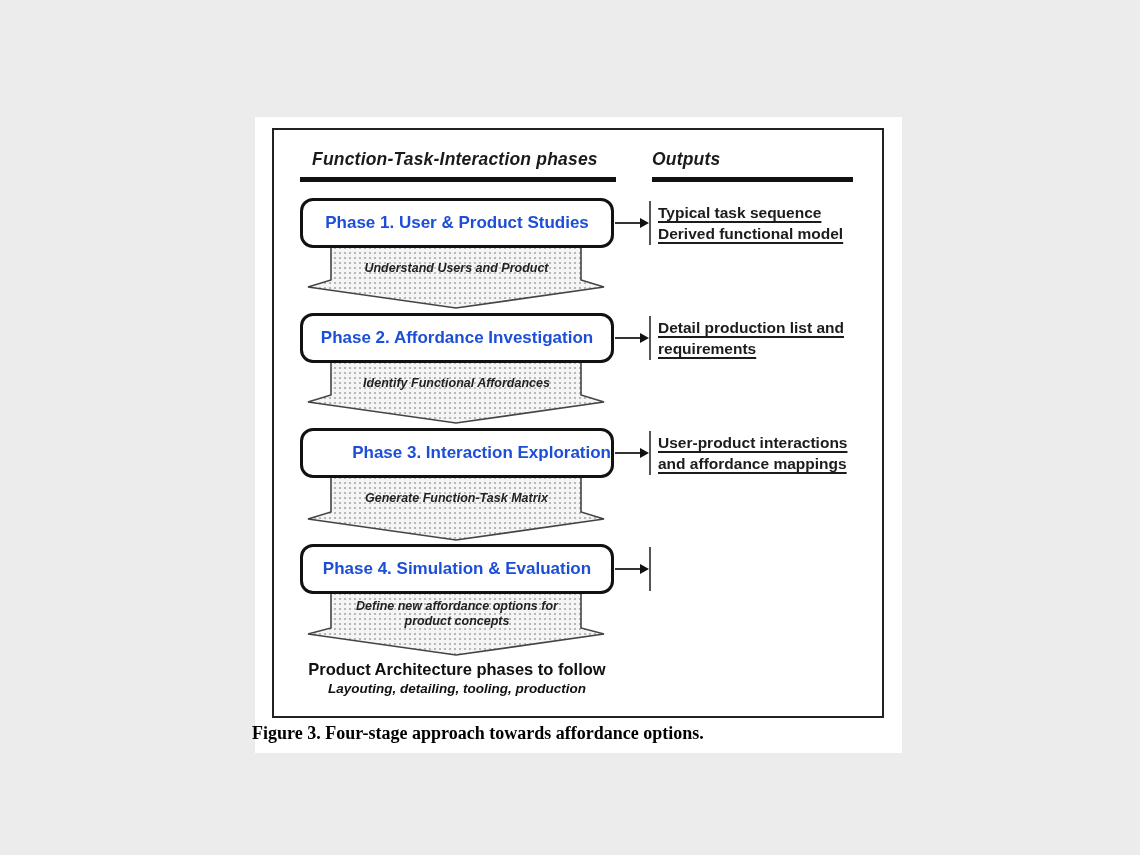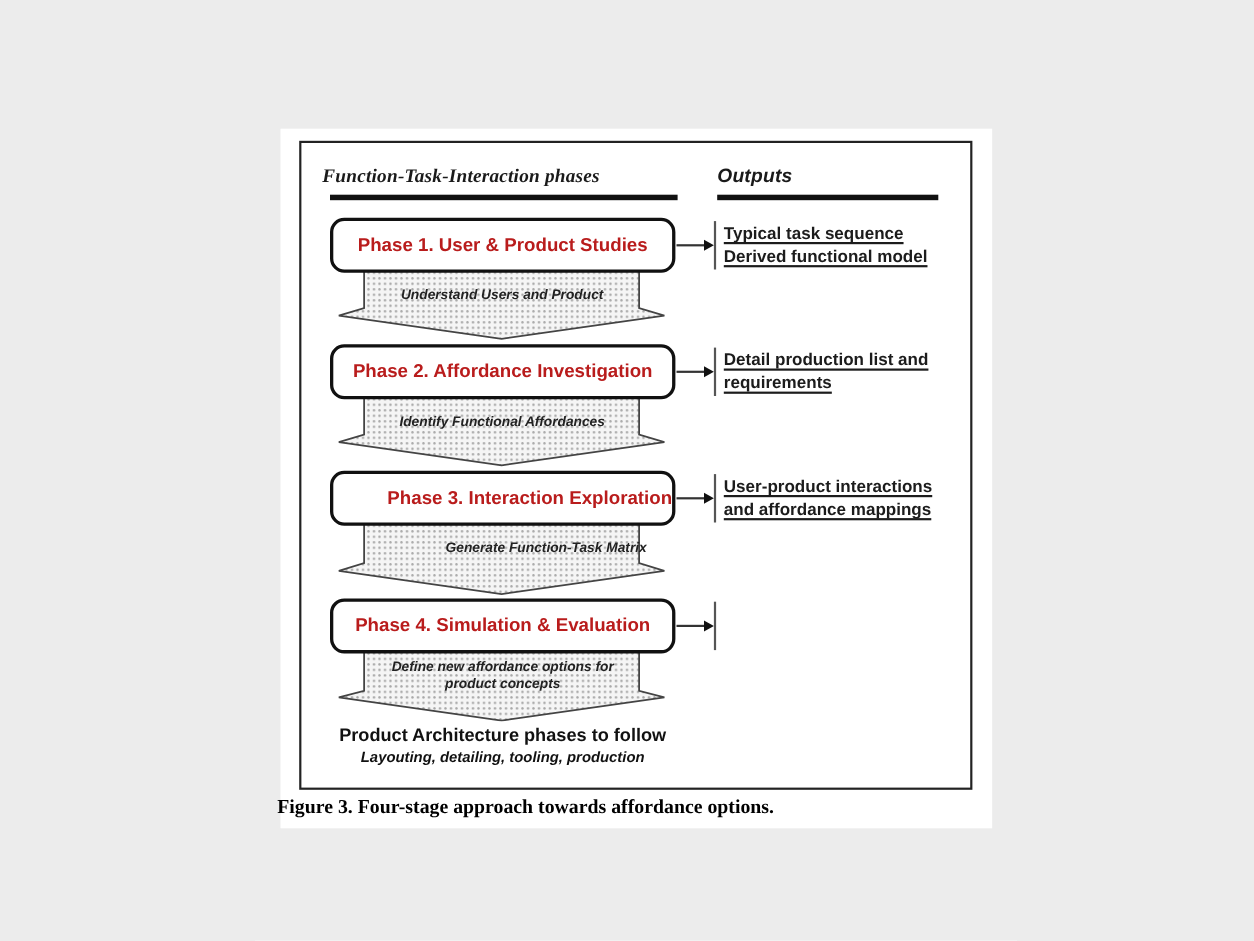--- a/index.html
+++ b/index.html
@@ -16,21 +16,21 @@
   .col-hdr {
     position:absolute; font-weight:bold; font-style:italic;
     font-size:17.5px; color:#1a1a1a; letter-spacing:0.2px; white-space:nowrap;
   }
   .hdr-rule { position:absolute; height:5px; background:#111; }
 
   .phase-box {
     position:absolute; left:300px; width:314px; height:50px;
     border:3px solid #111; border-radius:13px; background:#fff;
     display:flex; align-items:center; justify-content:center;
-    font-weight:bold; font-size:17px; color:#b91c1c;
+    font-weight:bold; font-size:17px; color:#1d4ed8;
     box-sizing:border-box; z-index:3; white-space:nowrap;
   }
   .flow-arrow { position:absolute; left:303px; width:306px; height:64px; z-index:1; }
   .flow-label {
     position:absolute; left:330px; width:253px; z-index:2;
     font-weight:bold; font-style:italic; font-size:12.5px; line-height:15px;
     color:#222; text-align:center;
   }
   .flow-label.two-line { left:349px; width:216px; }
 
@@ -59,21 +59,21 @@
     font-size:18px; color:#000; white-space:nowrap;
   }
 </style>
 </head>
 <body>
 
 <div class="page">
   <div class="panel"></div>
   <div class="fig-frame"></div>
 
-  <div class="col-hdr" style="left:293px; top:149px;font-family:Liberation Serif, serif;">Function-Task-Interaction phases</div>
+  <div class="col-hdr" style="left:312px; top:149px;">Function-Task-Interaction phases</div>
   <div class="hdr-rule" style="left:300px; top:177px; width:316px;"></div>
   <div class="col-hdr" style="left:652px; top:149px;">Outputs</div>
   <div class="hdr-rule" style="left:652px; top:177px; width:201px;"></div>
 
   <div class="phase-box" style="top:198px;">
     <span>Phase 1. User &amp; Product Studies</span>
   </div>
   <div class="conn-line" style="top:222px;"></div>
   <div class="conn-head" style="top:218px;"></div>
   <div class="conn-tick" style="top:201px;"></div>
@@ -125,21 +125,21 @@
   </div>
   <svg class="flow-arrow" style="top:476px; height:66px;" viewBox="0 0 306 66">
     <defs>
       <pattern id="dots3" width="5" height="5" patternUnits="userSpaceOnUse">
         <rect width="5" height="5" fill="#f5f5f5"></rect>
           <circle cx="2" cy="2" r="1.1" fill="#a8a8a8"></circle>
       </pattern>
     </defs>
     <polygon points="28,0 28,36 5,43 153,64 301,43 278,36 278,0" fill="url(#dots3)" stroke="#444" stroke-width="1.6"></polygon>
   </svg>
-  <div class="flow-label" style="top:491px;padding-left:40px;">Generate Function-Task Matrix</div>
+  <div class="flow-label" style="top:491px;">Generate Function-Task Matrix</div>
 
   <div class="phase-box" style="top:544px;">
     <span>Phase 4. Simulation &amp; Evaluation</span>
   </div>
   <div class="conn-line" style="top:568px;"></div>
   <div class="conn-head" style="top:564px;"></div>
   <div class="conn-tick" style="top:547px;"></div>
   <svg class="flow-arrow" style="top:592px;" viewBox="0 0 306 64">
     <defs>
       <pattern id="dots4" width="5" height="5" patternUnits="userSpaceOnUse">

